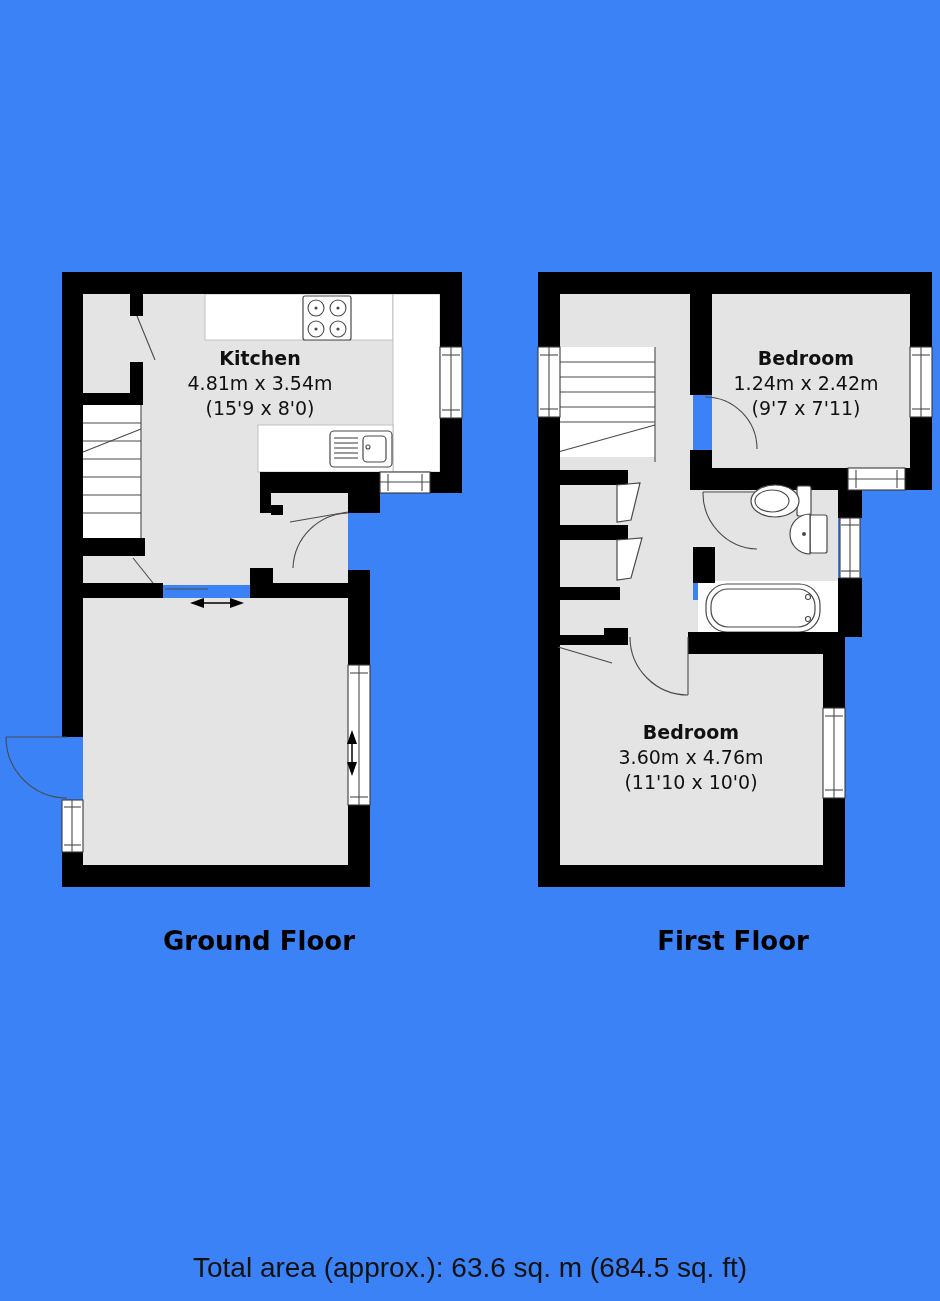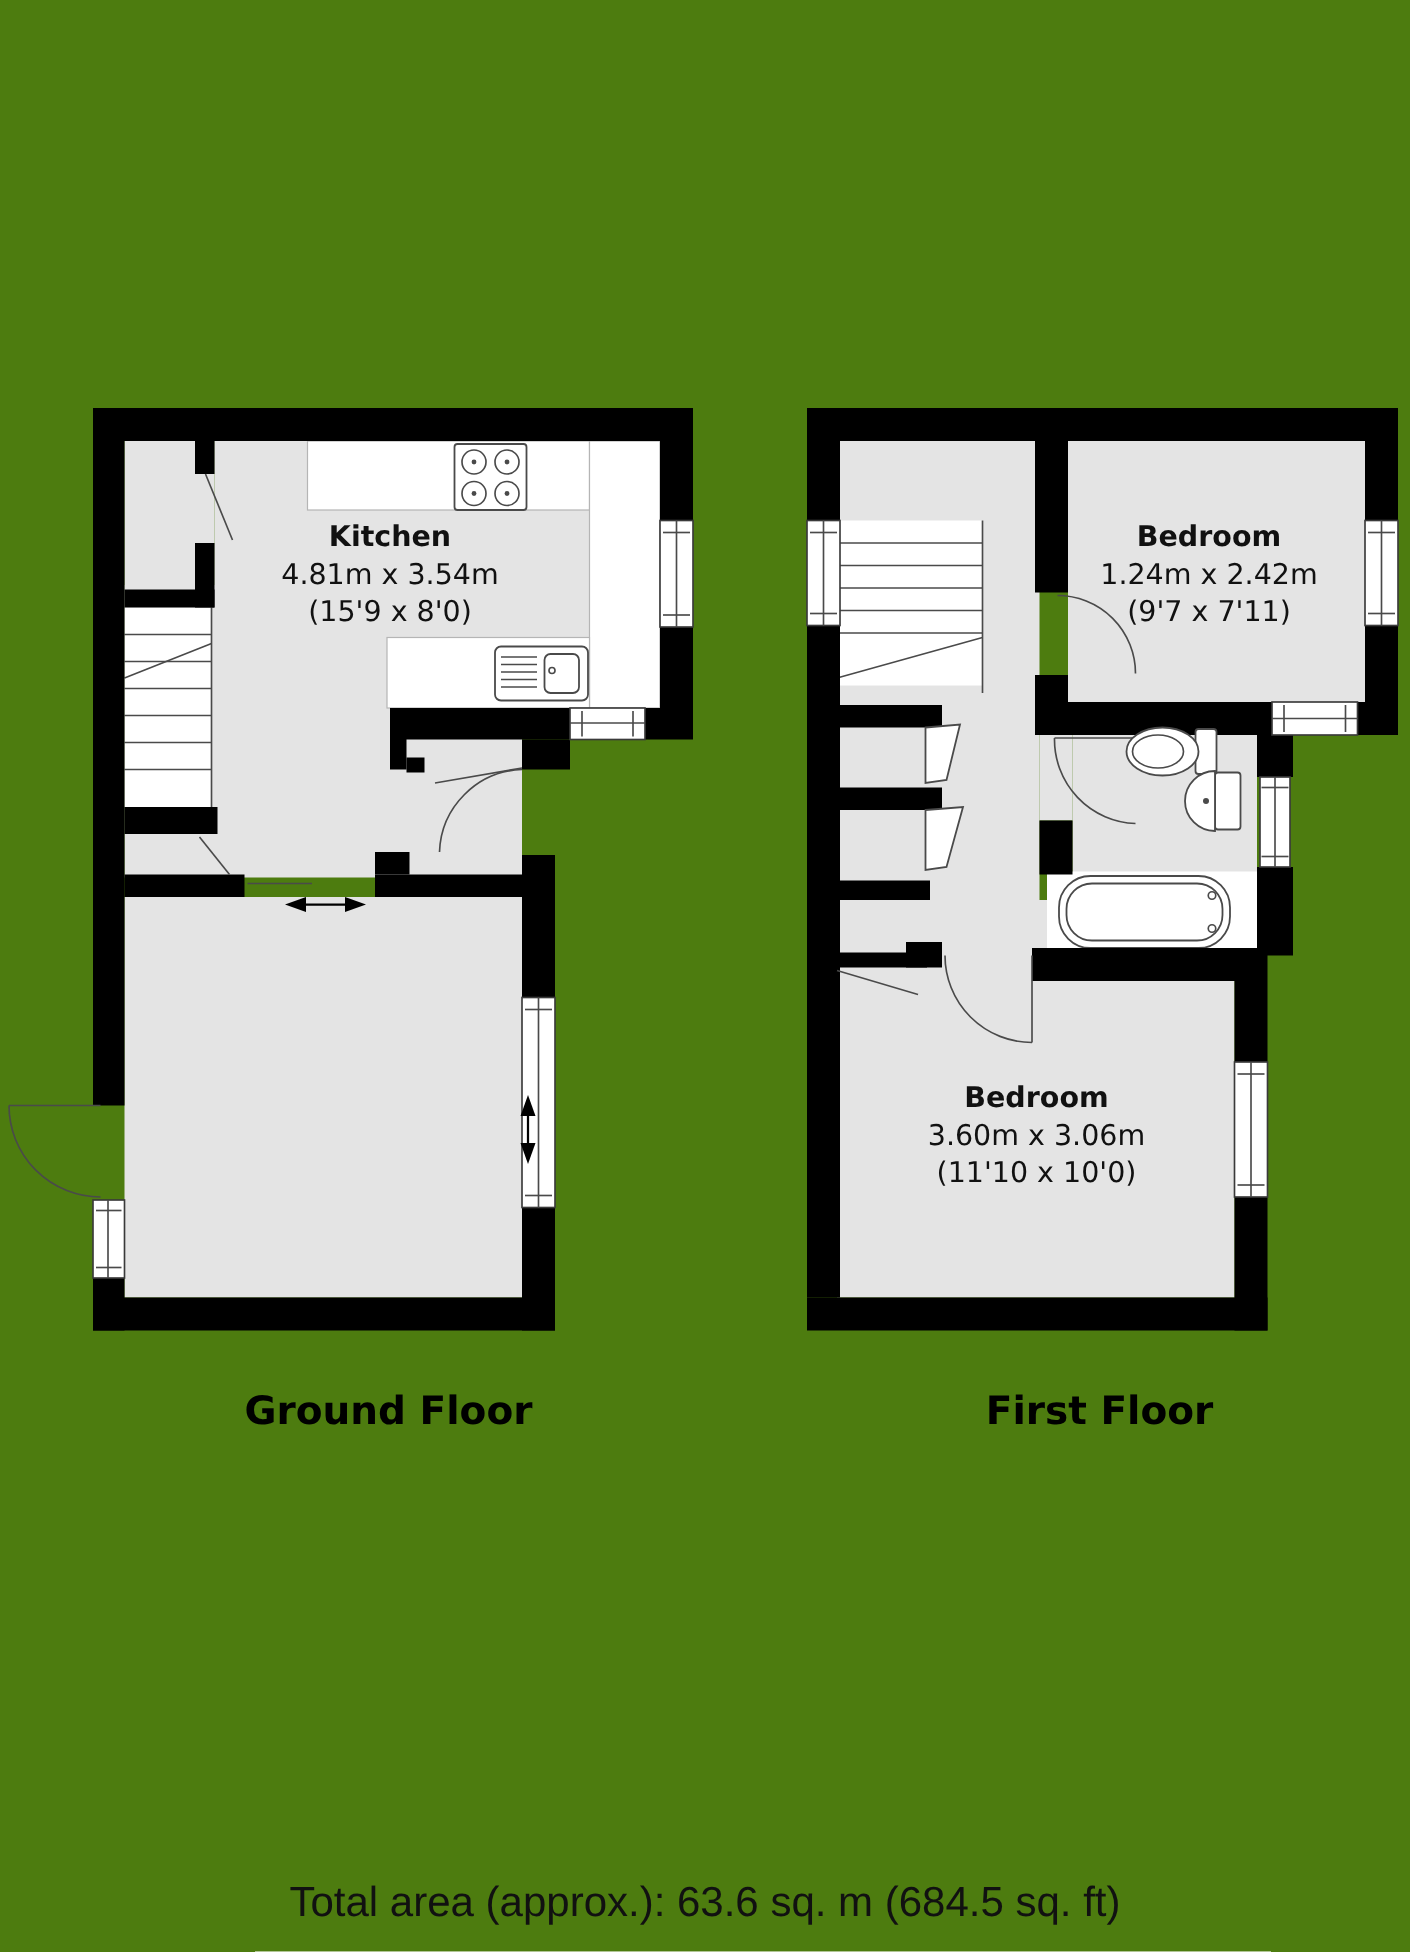--- a/index.html
+++ b/index.html
@@ -1,16 +1,16 @@
 <!DOCTYPE html>
 <html><head>
 <meta charset="utf-8">
 <style>
   html,body{margin:0;padding:0;background:#ffffff;}
-  #page{position:relative;width:940px;height:1301px;background:#4d7c0f;overflow:hidden;
+  #page{position:relative;width:940px;height:1301px;background:#3b82f6;overflow:hidden;
         font-family:"DejaVu Sans",sans-serif;}
   #plan-svg{position:absolute;left:0;top:0;}
   .room{fill:#e4e4e4;}
   .wht{fill:#ffffff;stroke:#b5b5b5;stroke-width:0.8;}
   .wall{fill:#000000;}
   .thin{stroke:#4a4a4a;stroke-width:1.1;fill:none;}
   .fixture{stroke:#4a4a4a;stroke-width:1.2;fill:#ffffff;}
   .winbox{fill:#ffffff;stroke:#3a3a3a;stroke-width:1.1;}
   .arrow{fill:#000000;}
   .label{position:absolute;text-align:center;transform:translateX(-50%);
@@ -260,21 +260,21 @@
 
 
 <div class="label" style="left:806px;top:346px;">
   <div class="rname">Bedroom</div>
   <div class="rdim">1.24m x 2.42m</div>
   <div class="rdim">(9'7 x 7'11)</div>
 </div>
 
 <div class="label" style="left:691px;top:720px;">
   <div class="rname">Bedroom</div>
-  <div class="rdim">3.60m x 3.06m</div>
+  <div class="rdim">3.60m x 4.76m</div>
   <div class="rdim">(11'10 x 10'0)</div>
 </div>
 
 <div class="floor-title" style="left:259px;top:926px;">Ground Floor</div>
 <div class="floor-title" style="left:733px;top:926px;">First Floor</div>
 
 <div class="footer" style="left:470px;top:1252px;">Total area (approx.): 63.6 sq. m (684.5 sq. ft)</div>
 
 </div>
 

